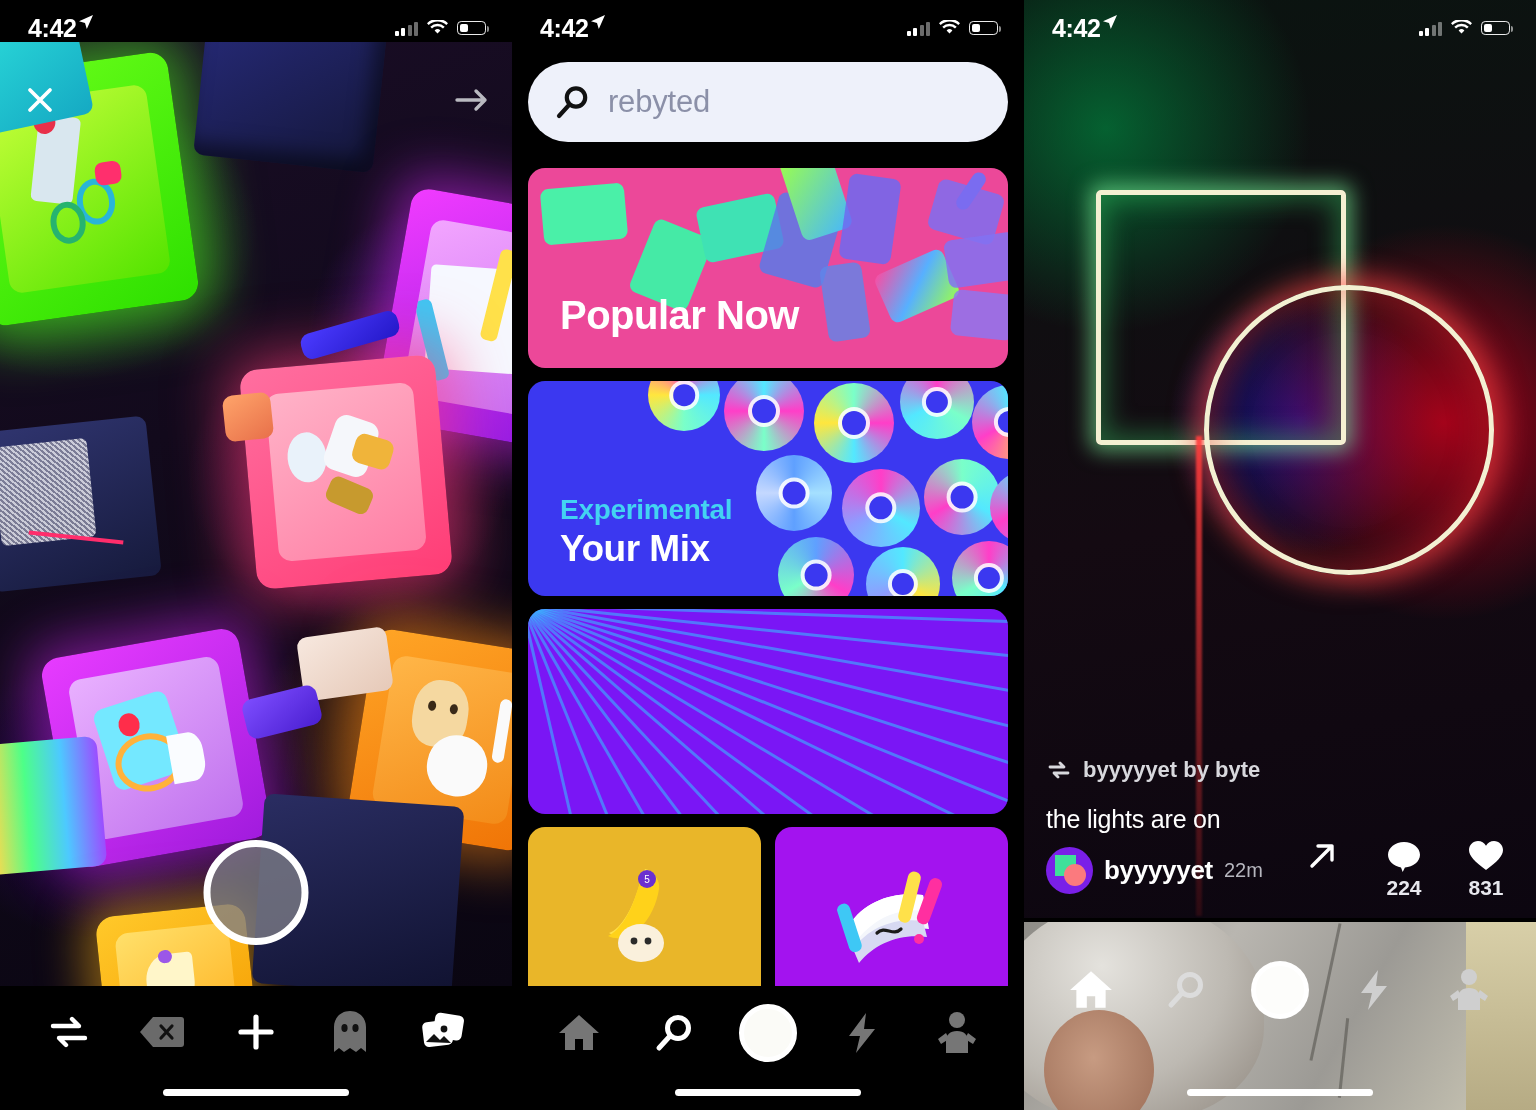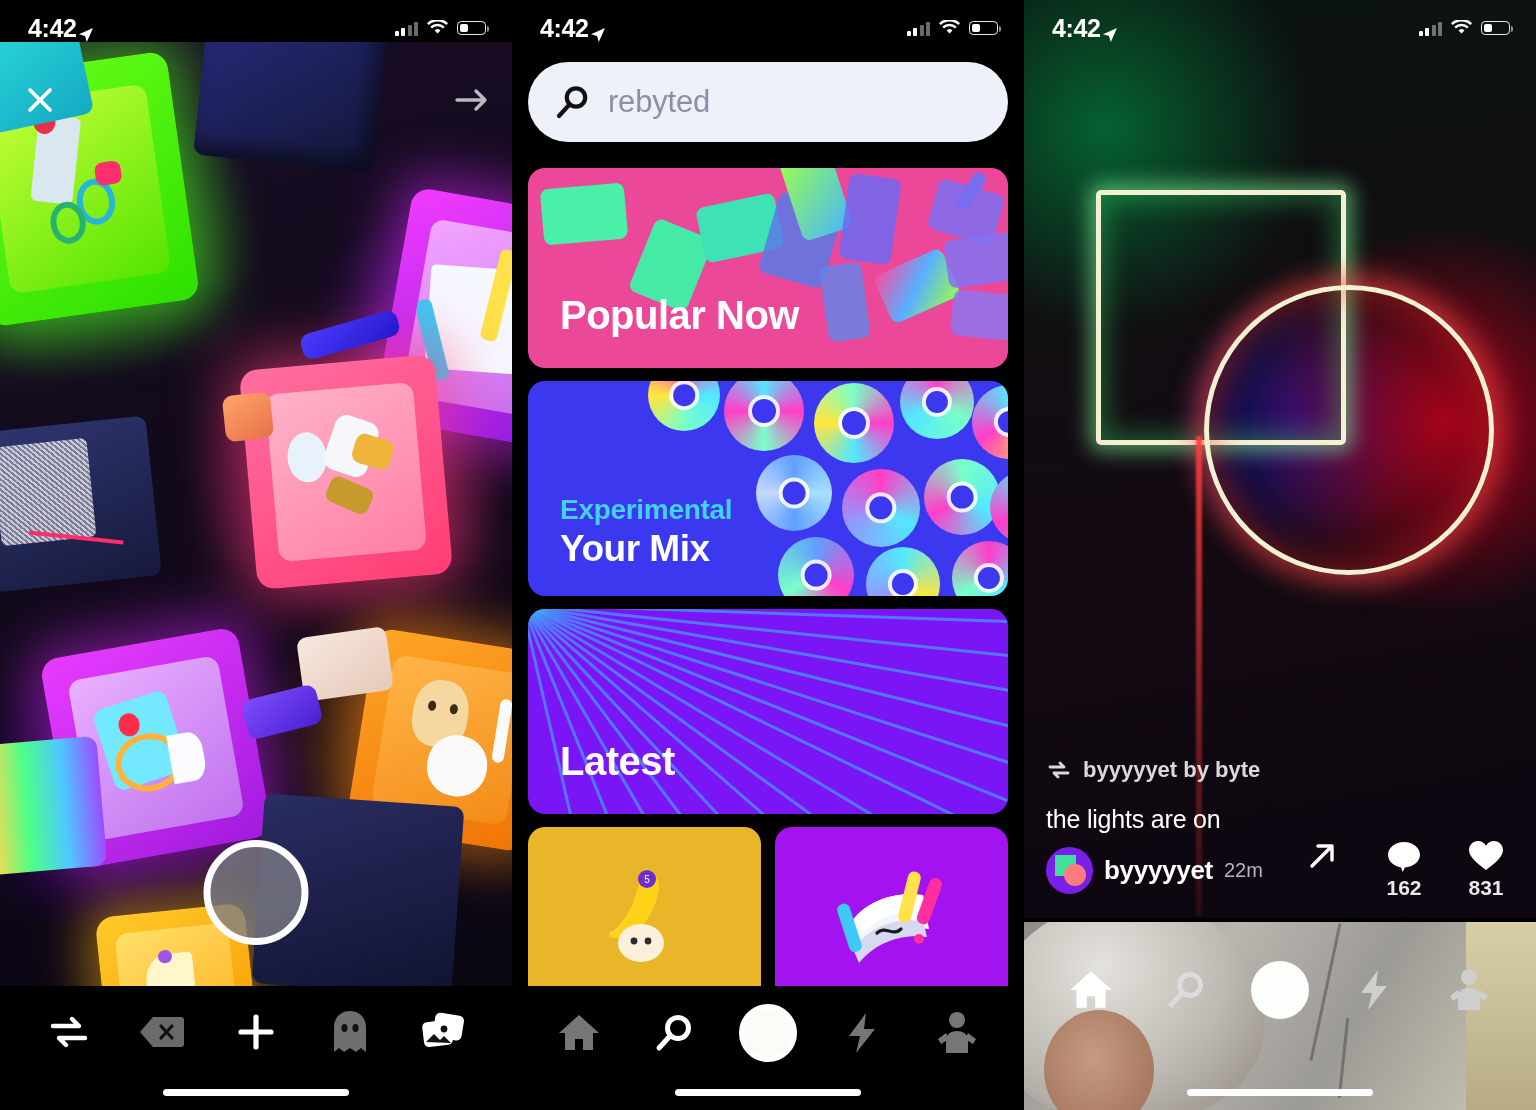--- a/index.html
+++ b/index.html
@@ -13,21 +13,21 @@
 
   .panel { position: relative; width: 512px; height: 1110px; overflow: hidden; background:#000; }
 
   
   .statusbar {
     position:absolute; top:0; left:0; width:100%; height:56px;
     display:flex; align-items:center; justify-content:space-between;
     padding: 0 26px 0 28px; z-index: 40;
     color:#fff;
   }
-  .sb-left { display:flex; align-items:flex-end; gap:0; }
+  .sb-left { display:flex; align-items:flex-start; gap:0; }
   .sb-time { font-size:25px; font-weight:700; letter-spacing:-0.4px; color:#fff; }
   .sb-loc { width:16px; height:16px; margin-left:2px; }
   .sb-right { display:flex; align-items:center; gap:9px; }
   .sig { display:flex; align-items:flex-end; gap:2.5px; height:15px; }
   .sig i { display:block; width:4px; background:#fff; border-radius:1px; }
   .sig i:nth-child(1){ height:5px; }
   .sig i:nth-child(2){ height:8px; }
   .sig i:nth-child(3){ height:11px; opacity:.42; }
   .sig i:nth-child(4){ height:14px; opacity:.42; }
   .batt { position:relative; width:29px; height:14px; border:1.6px solid rgba(255,255,255,.92);
@@ -448,21 +448,20 @@
           <i style="transform:rotate(26deg);"></i>
           <i style="transform:rotate(31deg);"></i>
           <i style="transform:rotate(36deg);"></i>
           <i style="transform:rotate(41deg);"></i>
           <i style="transform:rotate(47deg);"></i>
           <i style="transform:rotate(53deg);"></i>
           <i style="transform:rotate(60deg);"></i>
           <i style="transform:rotate(68deg);"></i>
           <i style="transform:rotate(77deg);"></i>
         </div>
-        <div class="card-title">Latest</div>
       </div>
 
       <div class="row2">
         <div class="c-small c-comedy">
           <div class="art">
             <svg width="120" height="120" viewBox="0 0 120 120">
               <path d="M60 14c10 2 14 10 12 22-3 17-12 30-24 38-8 6-18 8-24 4 6-2 12-8 18-18 8-13 12-30 18-46z" fill="#ffe14a"></path>
               <path d="M58 18c-6 18-10 34-18 46-5 8-11 14-17 17 10 5 22 1 31-7 11-10 18-26 20-40 1-9-3-15-16-16z" fill="#ffd21a"></path>
               <ellipse cx="56" cy="88" rx="23" ry="19" fill="#faf0dc"></ellipse>
               <circle cx="49" cy="86" r="3.4" fill="#2b2b2b"></circle>
@@ -577,21 +576,21 @@
           <div class="action">
             <svg width="32" height="32" viewBox="0 0 32 32">
               <path d="M6 26 26 6M12 6h14v14" stroke="#fff" stroke-width="3.4" fill="none" stroke-linecap="round" stroke-linejoin="round"></path>
             </svg>
             <span class="cnt"></span>
           </div>
           <div class="action">
             <svg width="34" height="32" viewBox="0 0 34 32">
               <path d="M17 2C8.2 2 1 7.7 1 14.8c0 6.3 5.6 11.5 13 12.6l1.7 4.6 2.2-4.5C26 27.2 33 21.6 33 14.8 33 7.7 25.8 2 17 2z" fill="#fff"></path>
             </svg>
-            <span class="cnt">162</span>
+            <span class="cnt">224</span>
           </div>
           <div class="action">
             <svg width="36" height="32" viewBox="0 0 36 32">
               <path d="M18 30C7 22 1 16 1 10 1 5 5 1 10 1c3.4 0 6.3 1.9 8 4.8C19.7 2.9 22.6 1 26 1c5 0 9 4 9 9 0 6-6 12-17 20z" fill="#fff"></path>
             </svg>
             <span class="cnt">831</span>
           </div>
         </div>
       </div>
     </div>

